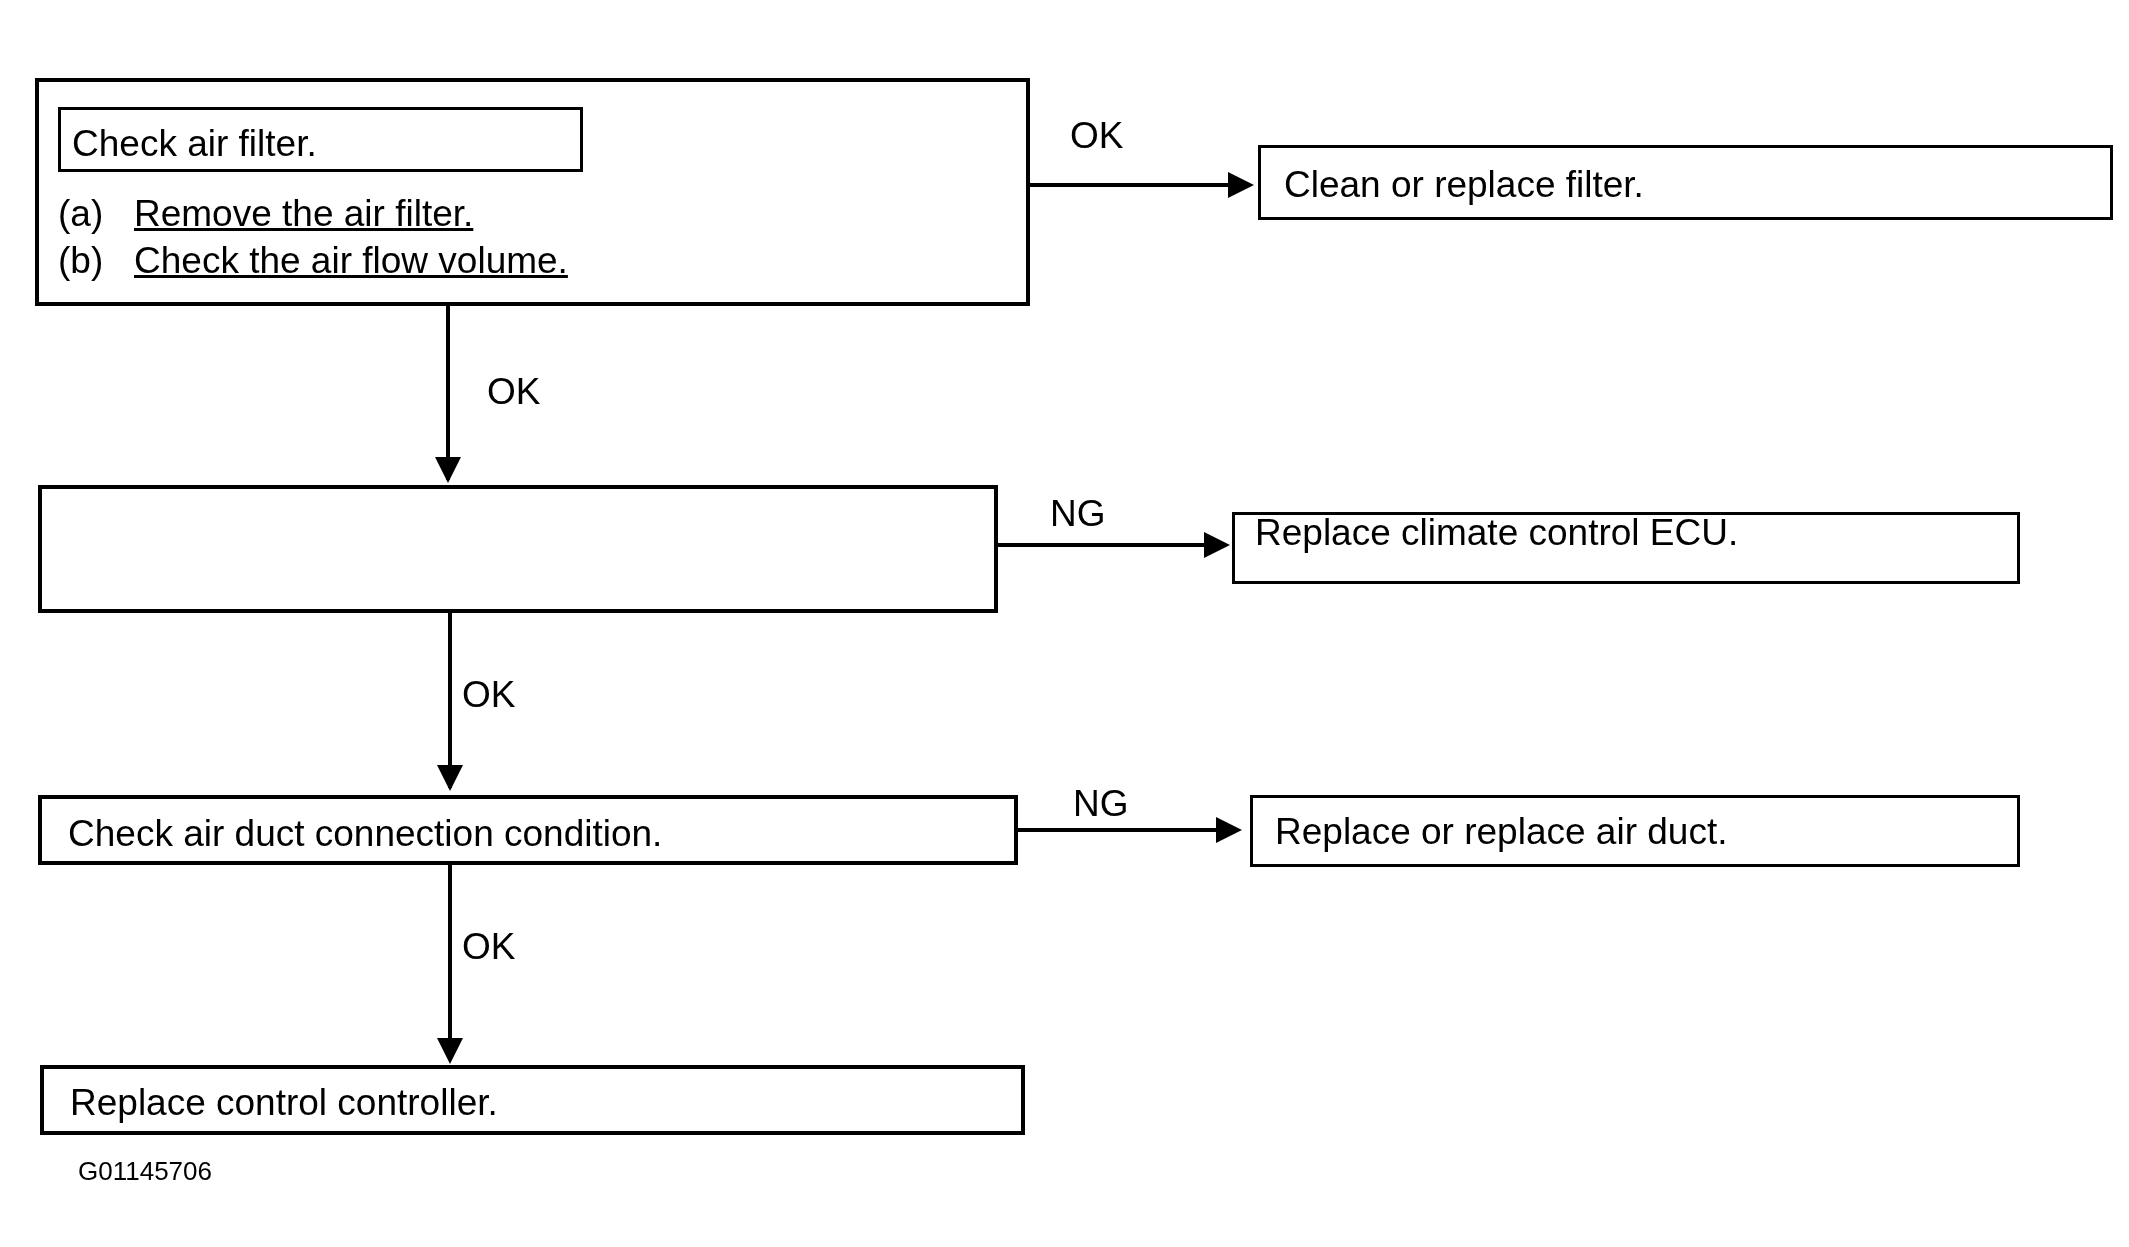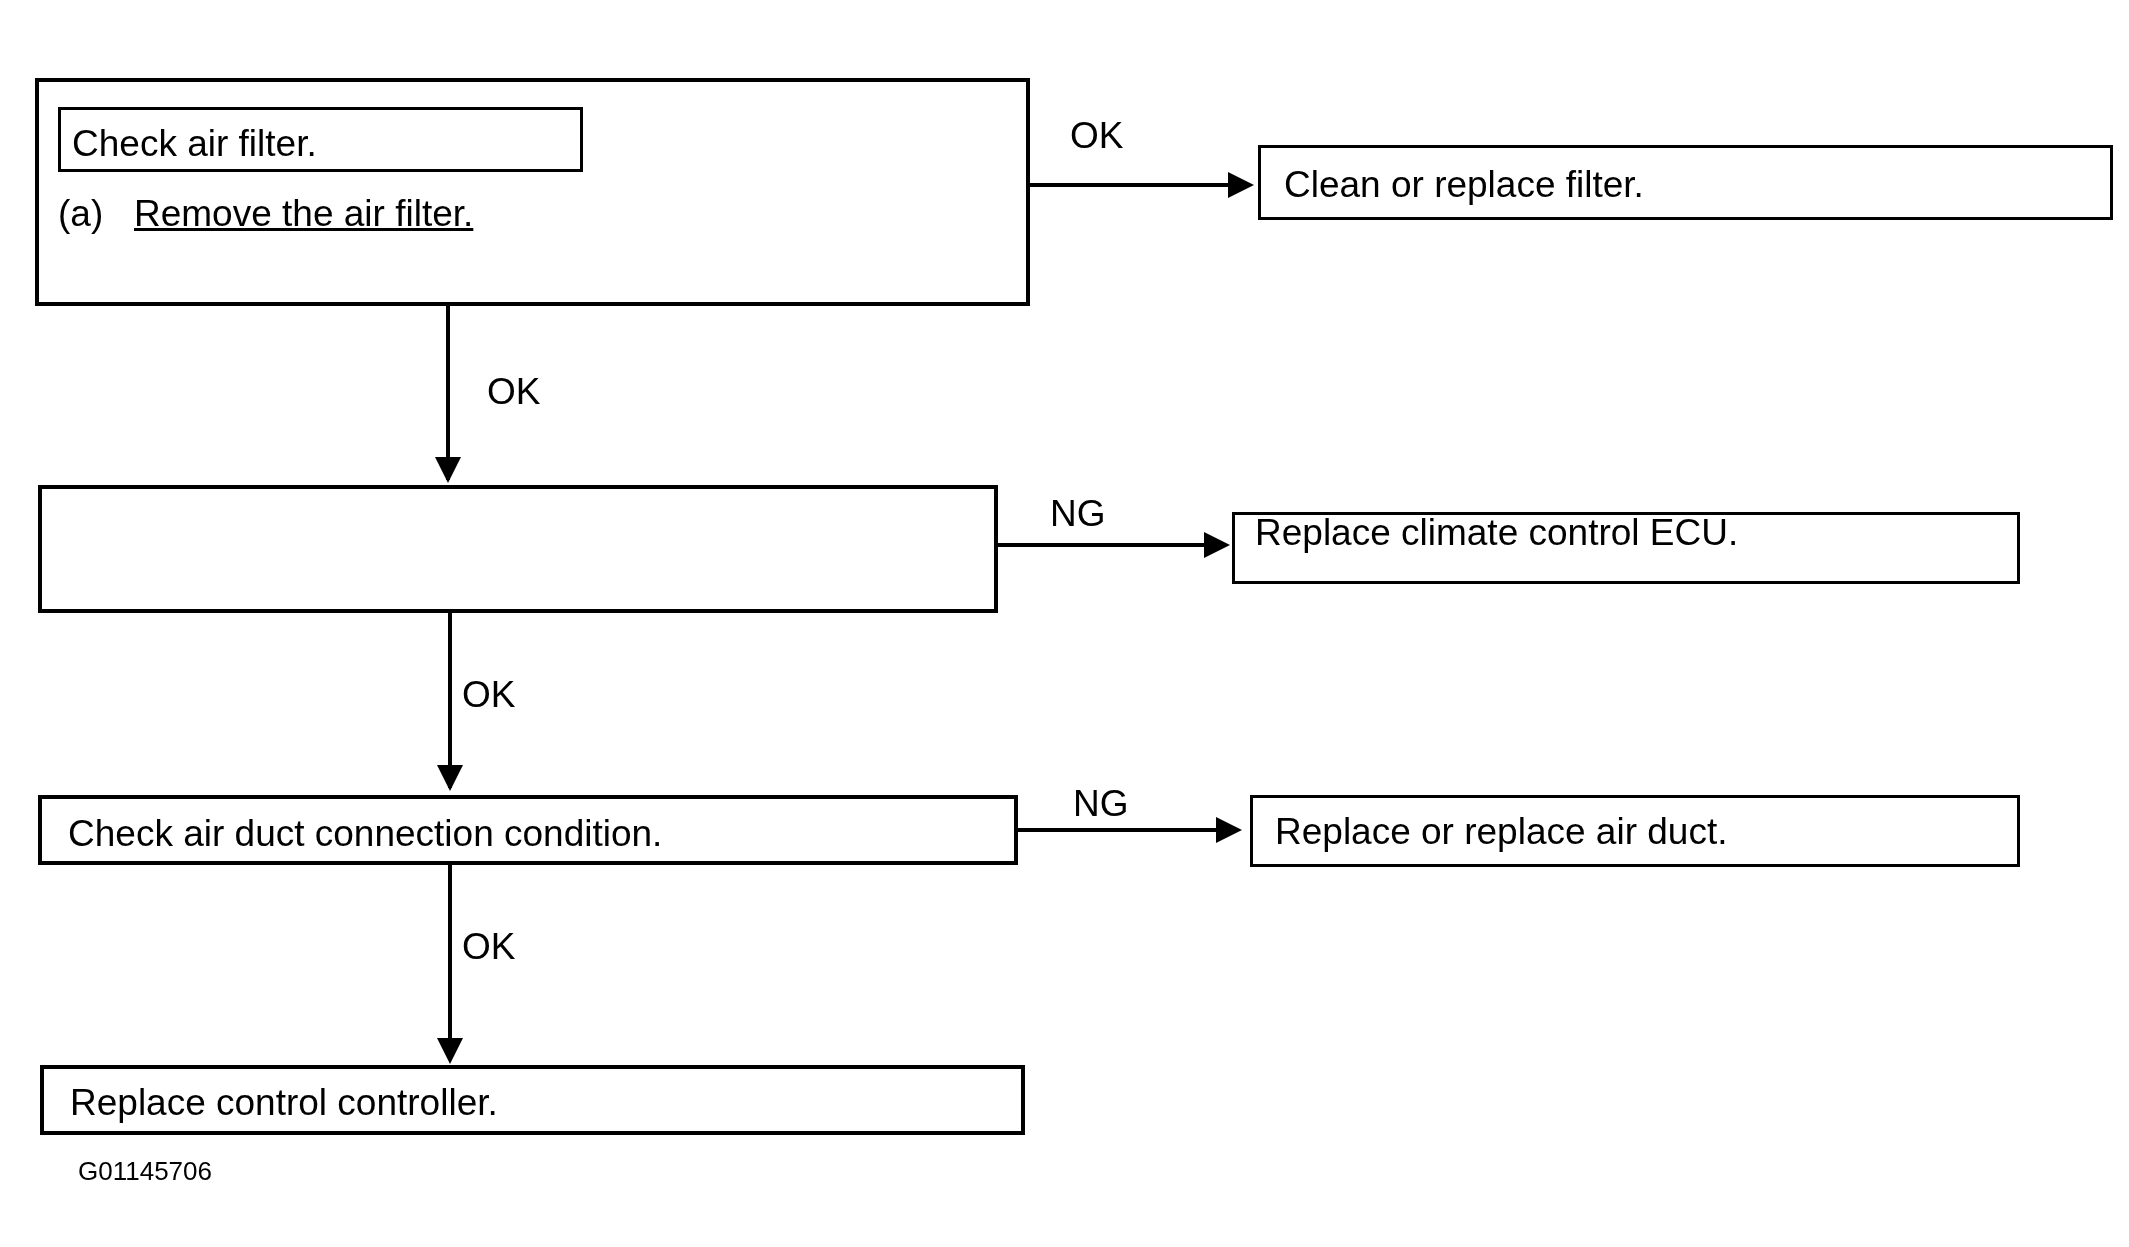--- a/index.html
+++ b/index.html
@@ -100,20 +100,21 @@
 
   <div class="box box-thickframe" style="left:35px; top:78px; width:995px; height:228px;">
   </div>
 
   <div class="inner-box" style="left:58px; top:107px; width:525px; height:65px;">
   </div>
   <div class="btext" style="left:72px; top:125px;">Check air filter.</div>
 
   <div class="steplist" style="left:58px; top:190px;">
     <span class="step-row"><span class="step-label">(a)</span><span>Remove the air filter.</span></span>
+    <span class="step-row"><span class="step-label">(b)</span><span>Check the air flow volume.</span></span>
   </div>
 
   <div class="hline" style="left:1030px; top:183px; width:200px;"></div>
   <div class="arrow-right" style="left:1228px; top:172px;"></div>
   <div class="edge-label" style="left:1070px; top:117px;">OK</div>
 
   <div class="box" style="left:1258px; top:145px; width:855px; height:75px;">
   </div>
   <div class="btext" style="left:1284px; top:166px;">Clean or replace filter.</div>
 

